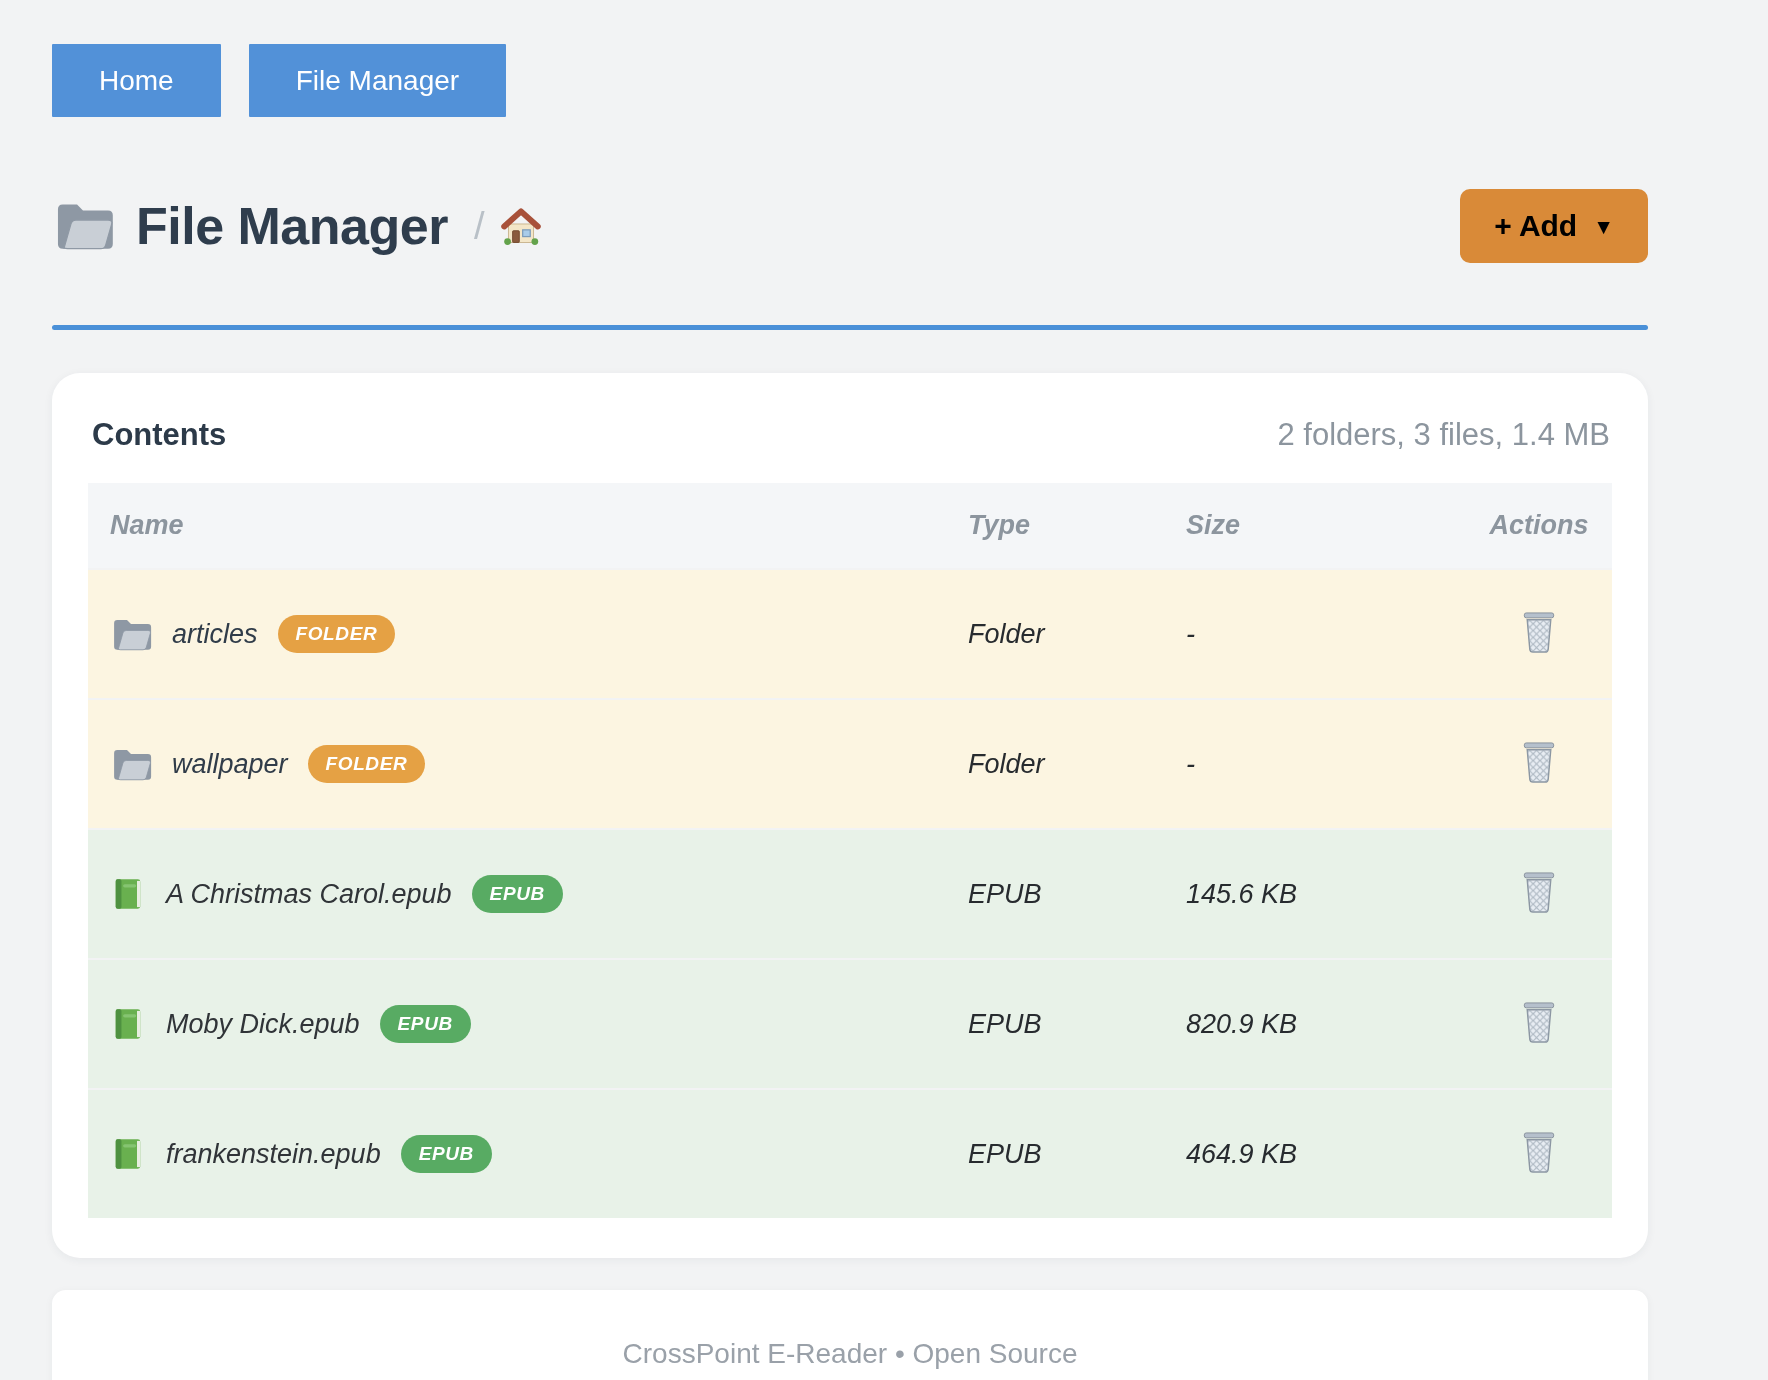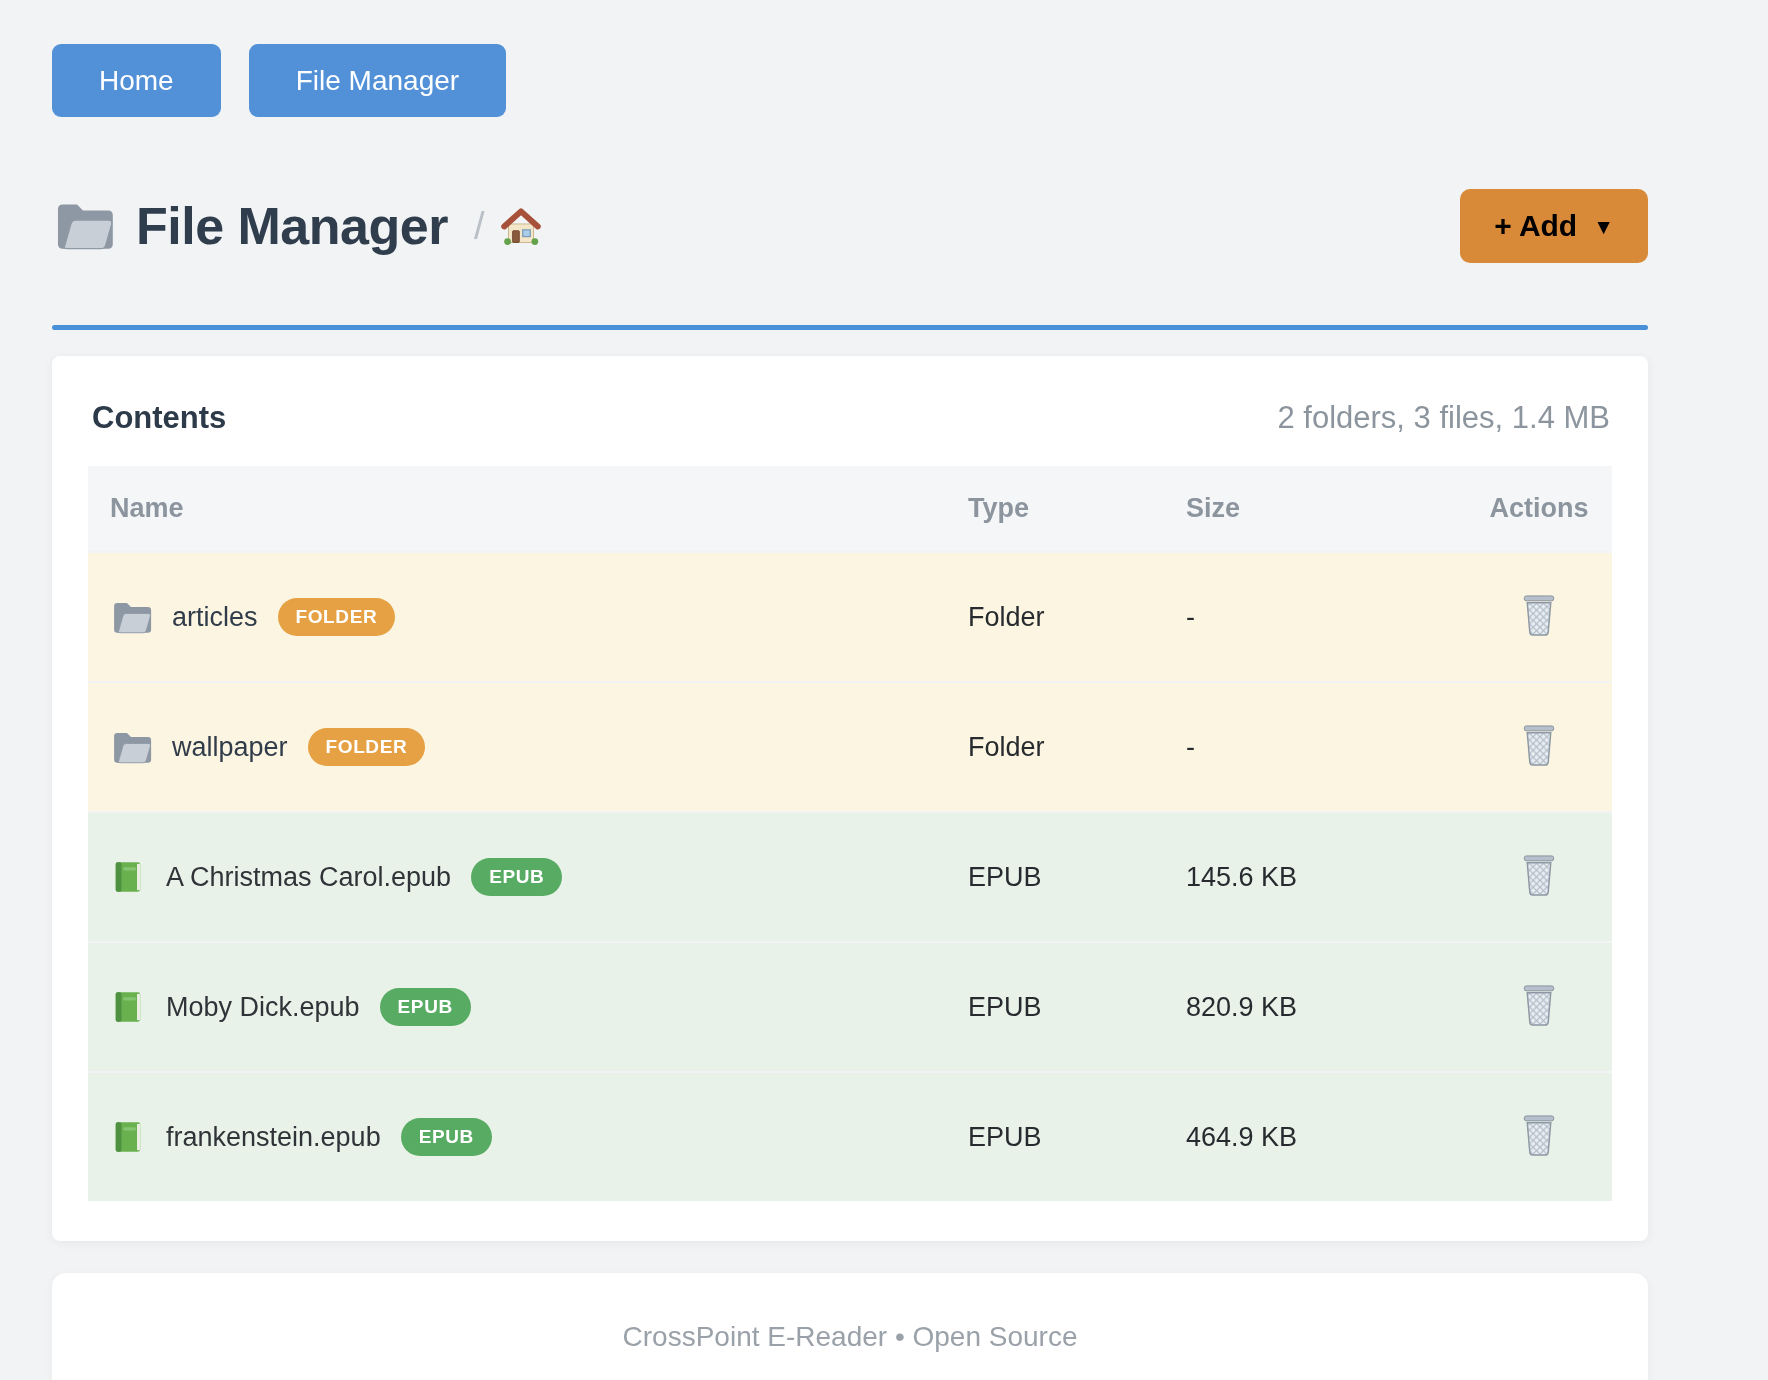--- a/index.html
+++ b/index.html
@@ -9,21 +9,21 @@
     font-family: "Liberation Sans", "DejaVu Sans", sans-serif;
     overflow: hidden;
   }
   .page { width: 1596px; margin-left: 52px; }
 
   
   .top-nav { padding-top: 44px; display: flex; gap: 28px; }
   .nav-btn {
     height: 73px; padding: 0 47px; border: none; cursor: pointer;
     background: var(--nav-button, #5291d8); color: #ffffff;
-    font-family: inherit; font-size: 28px; border-radius: 9px;
+    font-family: inherit; font-size: 28px; border-radius: 1px;
   }
 
   
   .page-header { margin-top: 72px; display: flex; align-items: center; }
   .title-icon svg { display: block; }
   .page-title {
     margin-left: 22px; font-size: 52px; font-weight: 800;
     color: var(--title-text, #2f3d4d); letter-spacing: -0.5px;
   }
   .crumb-sep { margin-left: 26px; font-size: 38px; color: #b9c0c7; font-weight: 300; }
@@ -33,28 +33,28 @@
     background: var(--add-button, #d98a38); color: #000000; border-radius: 10px;
     font-family: inherit; font-size: 30px; font-weight: bold;
     display: flex; align-items: center; gap: 16px;
   }
   .add-btn .caret { font-size: 21px; position: relative; top: 1px; }
 
   .divider { margin-top: 62px; height: 5px; border-radius: 3px; background: var(--divider, #4a90d8); }
 
   
   .card {
-    margin-top: 26px; background: var(--card-bg, #ffffff); border-radius: 8px;
+    margin-top: 43px; background: var(--card-bg, #ffffff); border-radius: 28px;
     padding: 44px 36px 40px 36px; box-shadow: 0 2px 10px rgba(40,50,60,0.06);
   }
   .card-head { display: flex; justify-content: space-between; align-items: baseline; padding: 0 2px 30px 4px; }
   .card-title { font-size: 31px; font-weight: bold; color: #2c3a49; }
   .card-summary { font-size: 31px; color: var(--muted-text, #8c959e); }
 
-  table { width: 100%; border-collapse: collapse; table-layout: fixed; }
+  table { width: 100%; border-collapse: collapse; table-layout: fixed; font-style: italic; }
   thead th {
     background: #f4f6f8; text-align: left; font-weight: bold;
     font-size: 27px; color: var(--muted-text, #8c959e); padding: 27px 0;
   }
   th.th-name { padding-left: 22px; }
   th.th-actions, td.actions-cell { text-align: center; }
   tbody tr { border-top: 2px solid #f2f3f4; }
   tbody td { height: 112px; vertical-align: middle; font-size: 27px; padding: 0; }
   tr.row-folder { background: var(--folder-row-bg, #fcf5e1); }
   tr.row-epub { background: var(--epub-row-bg, #e8f2e8); padding-left: 42px; }

